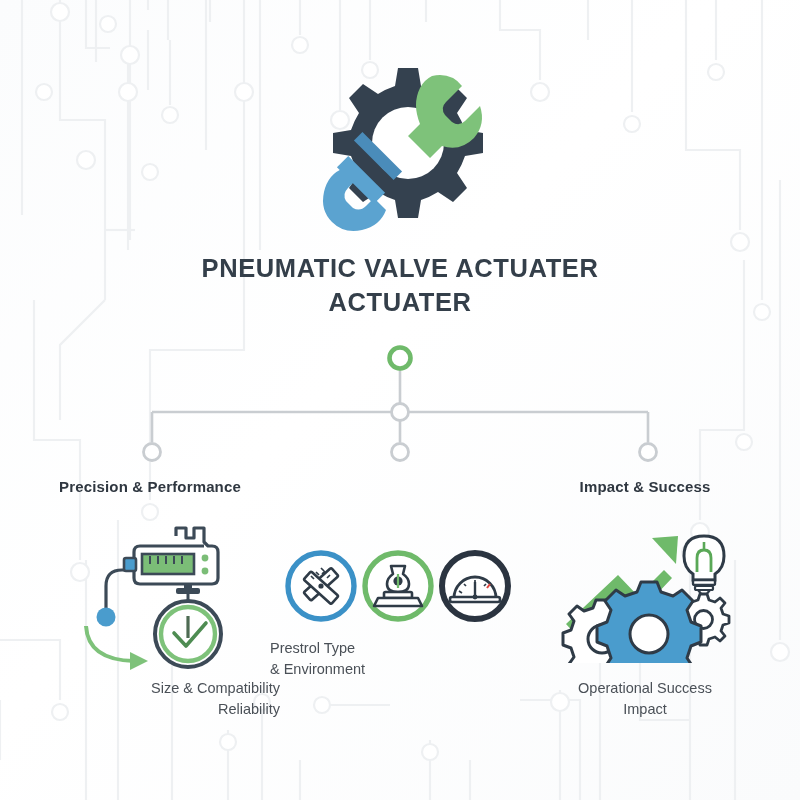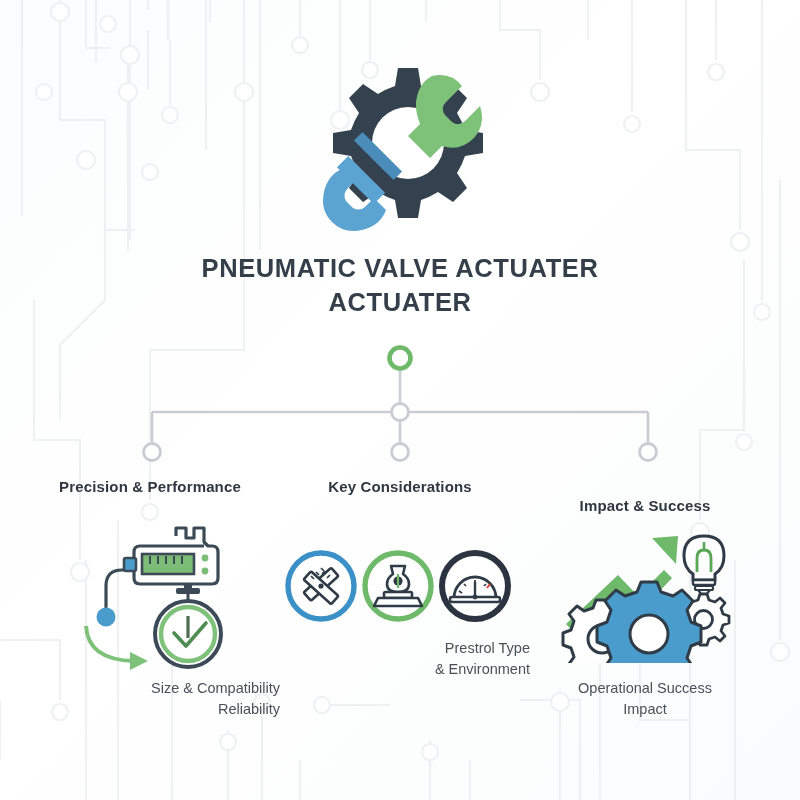--- a/index.html
+++ b/index.html
@@ -61,21 +61,21 @@
   }
   
   .column {
     position: absolute;
     top: 478px;
     width: 260px;
     text-align: center;
   }
   #column-left  { left: 20px; }
   #column-mid   { left: 270px; }
-  #column-right { left: 515px; margin-top: 19px; }
+  #column-right { left: 515px; }
 
   .column-heading {
     font-size: 15px;
     font-weight: bold;
     color: #2f3740;
     letter-spacing: 0.15px;
     line-height: 1.2;
   }
   .column-caption {
     font-size: 14.5px;
@@ -84,21 +84,21 @@
     white-space: pre-line;
   }
   .col-art {
     position: absolute;
   }
   #art-left   { left: 72px;  top: 522px; width: 185px; height: 150px; }
   #art-mid    { left: 283px; top: 548px; width: 230px; height: 76px;  }
   #art-right  { left: 560px; top: 528px; width: 180px; height: 135px; }
 
   #caption-left  { position: absolute; left: 20px;  top: 678px; width: 260px; text-align: right; }
-  #caption-mid   { position: absolute; left: 270px; top: 638px; width: 260px; text-align: right; }
+  #caption-mid   { position: absolute; left: 270px; top: 638px; width: 260px; text-align: left; }
   #caption-right { position: absolute; left: 515px; top: 678px; width: 260px; text-align: center; }
 </style>
 </head>
 <body>
 
 <div id="infographic">
 
   <svg id="circuit-bg" viewBox="0 0 800 800" xmlns="http://www.w3.org/2000/svg">
     <g stroke="#eef0f2" stroke-width="2.2" fill="none">
 
@@ -222,23 +222,20 @@
     <circle cx="400" cy="28" r="10.5" fill="#ffffff" stroke="#6fba6a" stroke-width="4.6"></circle>
     <circle cx="400" cy="82" r="8.5" fill="#ffffff" stroke="#c9cdd1" stroke-width="2.8"></circle>
     <circle cx="152" cy="122" r="8.5" fill="#ffffff" stroke="#c9cdd1" stroke-width="2.8"></circle>
     <circle cx="400" cy="122" r="8.5" fill="#ffffff" stroke="#c9cdd1" stroke-width="2.8"></circle>
     <circle cx="648" cy="122" r="8.5" fill="#ffffff" stroke="#c9cdd1" stroke-width="2.8"></circle>
   </svg>
 
   <div class="column" id="column-left">
     <div class="column-heading">Precision &amp; Performance</div>
   </div>
-  <div class="column" id="column-mid">
-    <div class="column-heading">Key Considerations</div>
-  </div>
   <div class="column" id="column-right">
     <div class="column-heading">Impact &amp; Success</div>
   </div>
 
   <svg id="art-left" class="col-art" viewBox="0 0 185 150" xmlns="http://www.w3.org/2000/svg">
 
     <g fill="none" stroke="#3c4a57" stroke-width="3.2">
       <path d="M34 88 V64 Q34 48 50 48 H62"></path>
     </g>
     <circle cx="34" cy="95" r="9.5" fill="#4a9ccd"></circle>

